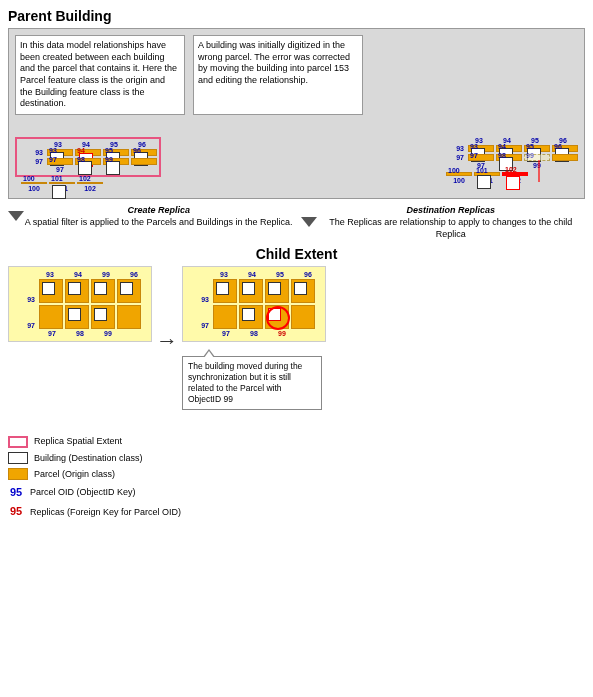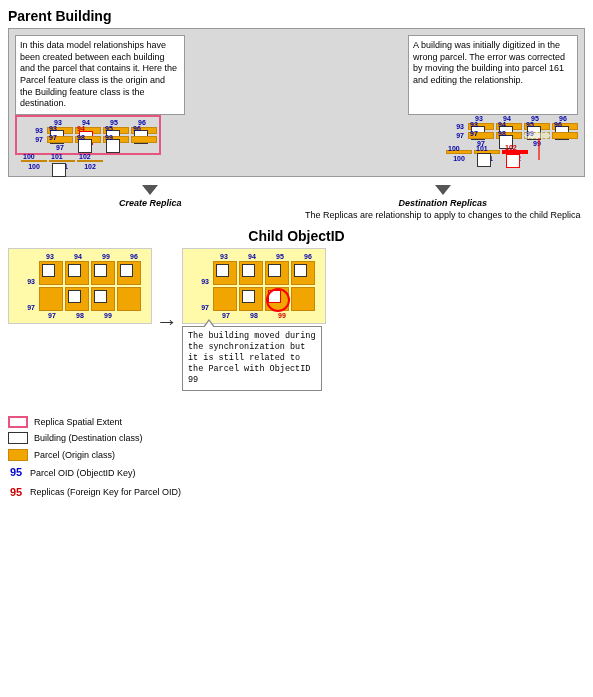--- a/index.html
+++ b/index.html
@@ -28,22 +28,21 @@
       background: #d9d9d9;
       border: 1px solid #999;
       padding: 6px;
       margin-bottom: 6px;
       position: relative;
     }
 
     .parent-top-row {
       display: flex;
       gap: 8px;
-      margin-bottom: 0;
-      justify-content: space-between;
+      margin-bottom: 22px;
     }
 
     .info-box {
       background: #fff;
       border: 1px solid #999;
       padding: 4px;
       font-size: 9px;
       line-height: 1.3;
       flex: 1;
     }
@@ -90,21 +89,21 @@
     .arrows-section {
       display: flex;
       gap: 8px;
       margin: 6px 0;
       align-items: flex-start;
     }
 
     .arrow-block {
       flex: 1;
       display: flex;
-      flex-direction: column;
+      flex-direction: row;
       align-items: center;
     }
 
     .arrow-label {
       font-size: 9px;
       text-align: center;
       line-height: 1.3;
     }
 
     .arrow-label strong {
@@ -244,21 +243,21 @@
 
 <div class="main-container">
 
   <div class="section-title">Parent Building</div>
 
   <div class="parent-replica-box">
     <div class="parent-top-row">
 
       <div class="info-box" style="max-width:170px;">In this data model relationships have been created between each building and the parcel that contains it. Here the Parcel feature class is the origin and the Building feature class is the destination.</div>
 
-      <div class="info-box" style="max-width:170px;">A building was initially digitized in the wrong parcel. The error was corrected by moving the building into parcel 161 and editing the relationship.</div>
+      <div class="info-box" style="max-width:170px;">A building was initially digitized in the wrong parcel. The error was corrected by moving the building into parcel 153 and editing the relationship.</div>
     </div>
 
     <div style="display:flex; gap:10px; justify-content:space-between;">
 
       <div>
         
         <div class="pink-border" style="margin-bottom:3px;">
           
           <div style="display:flex; gap:2px; padding-left:26px; margin-bottom:1px;">
             <div class="top-num">93</div>
@@ -406,34 +405,35 @@
 
     </div>
   </div>
 
   <div class="arrows-section">
 
     <div class="arrow-block">
       <div style="width:0;height:0;border-left:8px solid transparent;border-right:8px solid transparent;border-top:10px solid #555;margin:2px auto 3px;"></div>
       <div class="arrow-label">
         <strong>Create Replica</strong><br>
+        <span>A spatial filter is applied to the Parcels and Buildings in the Replica.</span>
       </div>
     </div>
 
     <div class="arrow-block">
       <div style="width:0;height:0;border-left:8px solid transparent;border-right:8px solid transparent;border-top:10px solid #555;margin:2px auto 3px;"></div>
       <div class="arrow-label">
         <strong>Destination Replicas</strong><br>
         <span>The Replicas are relationship to apply to changes to the child Replica</span>
       </div>
     </div>
   </div>
 
   <div class="child-replica-section">
-    <div class="child-title">Child ObjectID</div>
+    <div class="child-title">Child Extent</div>
 
     <div class="child-row">
 
       <div class="child-bg">
         <div style="display:flex; gap:2px; padding-left:24px; margin-bottom:1px;">
           <div class="top-num">93</div>
           <div class="top-num">94</div>
           <div class="top-num">99</div>
           <div class="top-num">96</div>
         </div>
@@ -506,21 +506,21 @@
             </div>
             <div class="parcel-cell" style="width:24px;height:24px;"></div>
           </div>
           <div style="display:flex; gap:2px; padding-left:26px; margin-top:1px;">
             <div class="top-num">97</div>
             <div class="top-num">98</div>
             <div class="top-num" style="color:#cc0000;">99</div>
           </div>
         </div>
 
-        <div style="margin-top:2px; position:relative;font-family:Liberation Mono, monospace;">
+        <div style="margin-top:14px; position:relative;">
           <div class="info-bubble">The building moved during the synchronization but it is still related to the Parcel with ObjectID 99</div>
         </div>
       </div>
 
     </div>
   </div>
 
   <div class="legend">
     <div class="legend-row">
       <div class="legend-pink-rect"></div>

